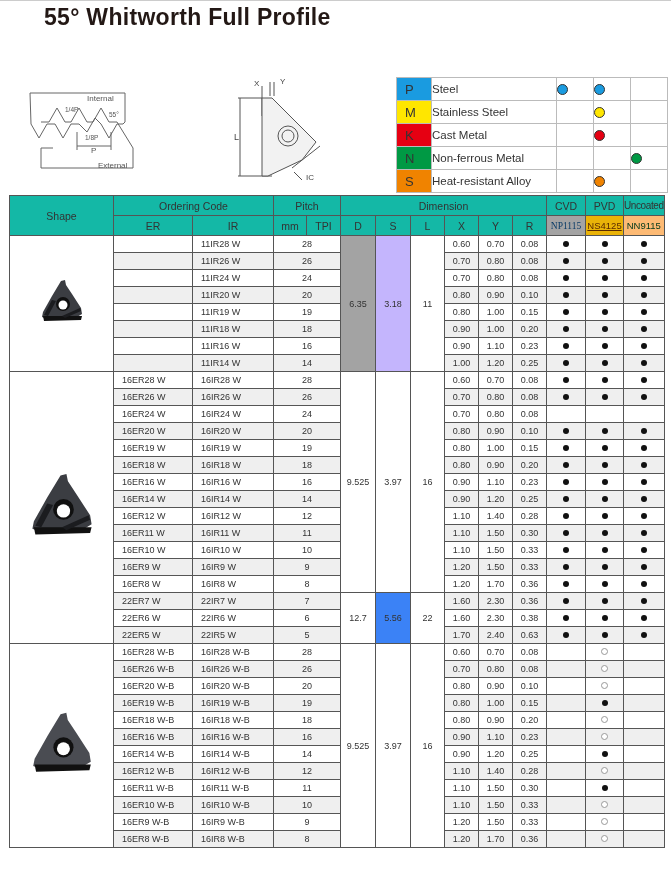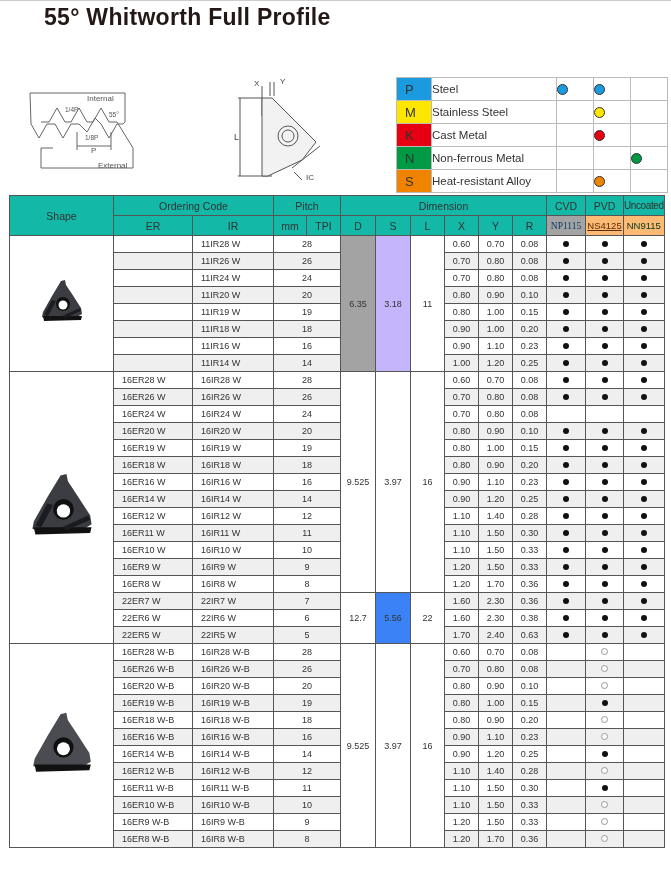--- a/index.html
+++ b/index.html
@@ -139,21 +139,21 @@
       <th>IR</th>
       <th>mm</th>
       <th>TPI</th>
       <th>D</th>
       <th>S</th>
       <th>L</th>
       <th>X</th>
       <th>Y</th>
       <th>R</th>
       <th class="grade" style="background:#a3a3a3;color:#083a66;font-family:Liberation Serif, serif;">NP1115</th>
-      <th class="grade" style="background:#fdba74;color:#5a2a00;text-decoration:underline;">NS4125</th>
+      <th class="grade" style="background:#eab308;color:#5a2a00;text-decoration:underline;">NS4125</th>
       <th class="grade" style="background:#fdba74;color:#00381a;">NN9115</th>
     </tr>
   </thead>
   <tbody id="table-body">
       <tr>
         <td rowspan="8" class="shape"><span style="display:inline-block"><svg width="50" height="50" viewBox="0 0 100 100">
               <path d="M48 10 L56 8 L58 18 L70 36 L88 64 L90 76 L80 82 L60 86 L20 86 L10 82 L12 72 L30 40 Z" fill="#3b3d42"></path>
               <path d="M12 80 L90 80 L88 88 L14 90 Z" fill="#111"></path>
               <path d="M14 78 L30 48 L38 50 L22 80 Z" fill="#1b1c1f"></path>
               <path d="M50 80 L86 64 L88 70 L56 84 Z" fill="#1b1c1f"></path>

